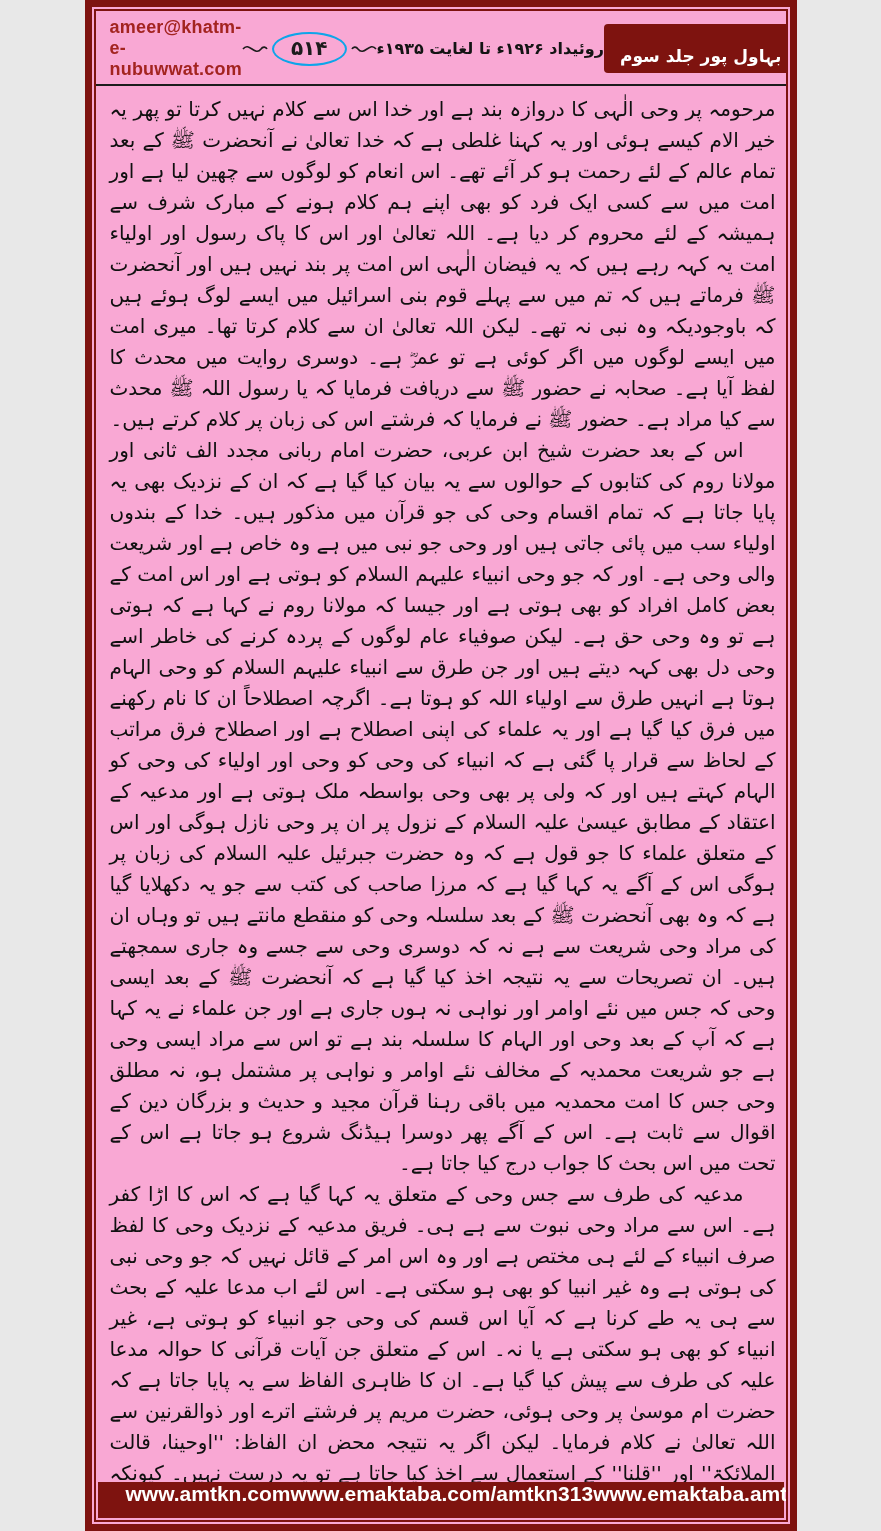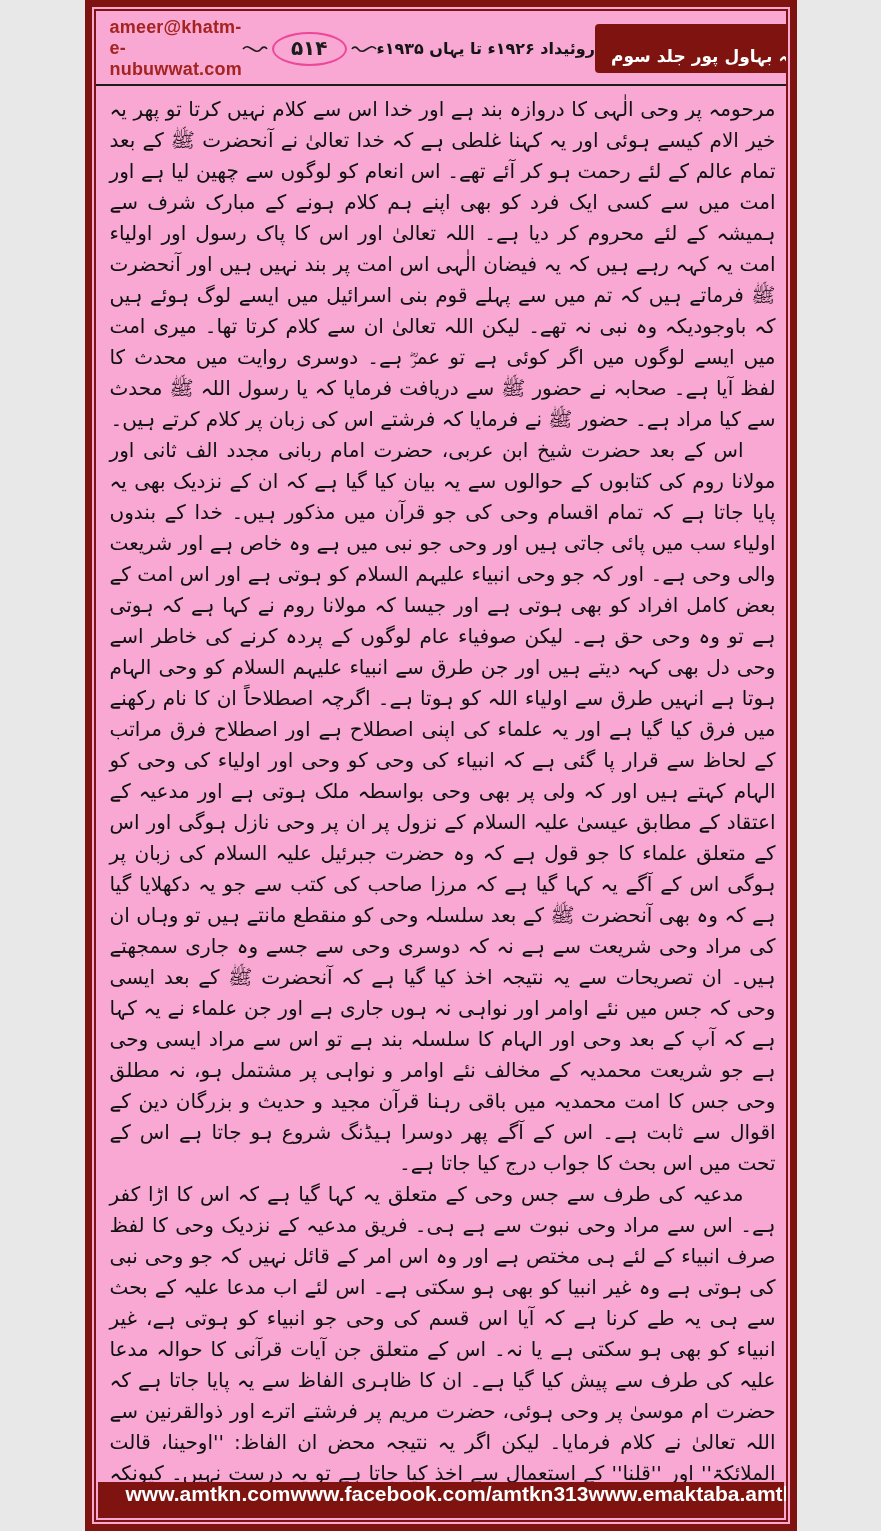--- a/index.html
+++ b/index.html
@@ -25,21 +25,21 @@
     min-height:46px;
   }
   .email {
     color:#a32420; font-weight:bold; font-size:18px;
     font-family:"Liberation Sans", sans-serif;
     letter-spacing:0.2px;
   }
   .badge { display:flex; align-items:center; gap:4px; }
   .badge .num {
     display:inline-block;
-    border:2px solid #ec4899;
+    border:2px solid #0ea5e9;
     border-radius:50%;
     padding:1px 17px 3px;
     font-size:20px; font-weight:bold; color:#1c1c1c;
     line-height:1.3;
   }
   .flourish { display:inline-block; }
   .dateline {
     direction:rtl; color:#141414; font-size:16px; font-weight:bold;
     white-space:nowrap;
   }
@@ -87,31 +87,31 @@
       <span class="badge">
         <svg class="flourish" width="26" height="14" viewBox="0 0 26 14">
           <path d="M1,7 C7,-1 13,15 19,7 C21,4 24,5 25,7" fill="none" stroke="#1c1c1c" stroke-width="1.6"></path>
         </svg>
         <span class="num">۵۱۴</span>
         <svg class="flourish" width="26" height="14" viewBox="0 0 26 14">
           <path d="M25,7 C19,-1 13,15 7,7 C5,4 2,5 1,7" fill="none" stroke="#1c1c1c" stroke-width="1.6"></path>
         </svg>
       </span>
 
-      <span class="dateline">روئیداد ۱۹۲۶ء تا یہاں ۱۹۳۵ء</span>
+      <span class="dateline">روئیداد ۱۹۲۶ء تا لغایت ۱۹۳۵ء</span>
 
       <span class="titleblock">مقدمہ بہاول پور جلد سوم</span>
     </div>
 
     <div class="bodytext">
       <p>مرحومہ پر وحی الٰہی کا دروازہ بند ہے اور خدا اس سے کلام نہیں کرتا تو پھر یہ خیر الام کیسے ہوئی اور یہ کہنا غلطی ہے کہ خدا تعالیٰ نے آنحضرت ﷺ کے بعد تمام عالم کے لئے رحمت ہو کر آئے تھے۔ اس انعام کو لوگوں سے چھین لیا ہے اور امت میں سے کسی ایک فرد کو بھی اپنے ہم کلام ہونے کے مبارک شرف سے ہمیشہ کے لئے محروم کر دیا ہے۔ اللہ تعالیٰ اور اس کا پاک رسول اور اولیاء امت یہ کہہ رہے ہیں کہ یہ فیضان الٰہی اس امت پر بند نہیں ہیں اور آنحضرت ﷺ فرماتے ہیں کہ تم میں سے پہلے قوم بنی اسرائیل میں ایسے لوگ ہوئے ہیں کہ باوجودیکہ وہ نبی نہ تھے۔ لیکن اللہ تعالیٰ ان سے کلام کرتا تھا۔ میری امت میں ایسے لوگوں میں اگر کوئی ہے تو عمرؓ ہے۔ دوسری روایت میں محدث کا لفظ آیا ہے۔ صحابہ نے حضور ﷺ سے دریافت فرمایا کہ یا رسول اللہ ﷺ محدث سے کیا مراد ہے۔ حضور ﷺ نے فرمایا کہ فرشتے اس کی زبان پر کلام کرتے ہیں۔</p>
       <p class="indent">اس کے بعد حضرت شیخ ابن عربی، حضرت امام ربانی مجدد الف ثانی اور مولانا روم کی کتابوں کے حوالوں سے یہ بیان کیا گیا ہے کہ ان کے نزدیک بھی یہ پایا جاتا ہے کہ تمام اقسام وحی کی جو قرآن میں مذکور ہیں۔ خدا کے بندوں اولیاء سب میں پائی جاتی ہیں اور وحی جو نبی میں ہے وہ خاص ہے اور شریعت والی وحی ہے۔ اور کہ جو وحی انبیاء علیہم السلام کو ہوتی ہے اور اس امت کے بعض کامل افراد کو بھی ہوتی ہے اور جیسا کہ مولانا روم نے کہا ہے کہ ہوتی ہے تو وہ وحی حق ہے۔ لیکن صوفیاء عام لوگوں کے پردہ کرنے کی خاطر اسے وحی دل بھی کہہ دیتے ہیں اور جن طرق سے انبیاء علیہم السلام کو وحی الہام ہوتا ہے انہیں طرق سے اولیاء اللہ کو ہوتا ہے۔ اگرچہ اصطلاحاً ان کا نام رکھنے میں فرق کیا گیا ہے اور یہ علماء کی اپنی اصطلاح ہے اور اصطلاح فرق مراتب کے لحاظ سے قرار پا گئی ہے کہ انبیاء کی وحی کو وحی اور اولیاء کی وحی کو الہام کہتے ہیں اور کہ ولی پر بھی وحی بواسطہ ملک ہوتی ہے اور مدعیہ کے اعتقاد کے مطابق عیسیٰ علیہ السلام کے نزول پر ان پر وحی نازل ہوگی اور اس کے متعلق علماء کا جو قول ہے کہ وہ حضرت جبرئیل علیہ السلام کی زبان پر ہوگی اس کے آگے یہ کہا گیا ہے کہ مرزا صاحب کی کتب سے جو یہ دکھلایا گیا ہے کہ وہ بھی آنحضرت ﷺ کے بعد سلسلہ وحی کو منقطع مانتے ہیں تو وہاں ان کی مراد وحی شریعت سے ہے نہ کہ دوسری وحی سے جسے وہ جاری سمجھتے ہیں۔ ان تصریحات سے یہ نتیجہ اخذ کیا گیا ہے کہ آنحضرت ﷺ کے بعد ایسی وحی کہ جس میں نئے اوامر اور نواہی نہ ہوں جاری ہے اور جن علماء نے یہ کہا ہے کہ آپ کے بعد وحی اور الہام کا سلسلہ بند ہے تو اس سے مراد ایسی وحی ہے جو شریعت محمدیہ کے مخالف نئے اوامر و نواہی پر مشتمل ہو، نہ مطلق وحی جس کا امت محمدیہ میں باقی رہنا قرآن مجید و حدیث و بزرگان دین کے اقوال سے ثابت ہے۔ اس کے آگے پھر دوسرا ہیڈنگ شروع ہو جاتا ہے اس کے تحت میں اس بحث کا جواب درج کیا جاتا ہے۔</p>
       <p class="indent">مدعیہ کی طرف سے جس وحی کے متعلق یہ کہا گیا ہے کہ اس کا اڑا کفر ہے۔ اس سے مراد وحی نبوت سے ہے ہی۔ فریق مدعیہ کے نزدیک وحی کا لفظ صرف انبیاء کے لئے ہی مختص ہے اور وہ اس امر کے قائل نہیں کہ جو وحی نبی کی ہوتی ہے وہ غیر انبیا کو بھی ہو سکتی ہے۔ اس لئے اب مدعا علیہ کے بحث سے ہی یہ طے کرنا ہے کہ آیا اس قسم کی وحی جو انبیاء کو ہوتی ہے، غیر انبیاء کو بھی ہو سکتی ہے یا نہ۔ اس کے متعلق جن آیات قرآنی کا حوالہ مدعا علیہ کی طرف سے پیش کیا گیا ہے۔ ان کا ظاہری الفاظ سے یہ پایا جاتا ہے کہ حضرت ام موسیٰ پر وحی ہوئی، حضرت مریم پر فرشتے اترے اور ذوالقرنین سے اللہ تعالیٰ نے کلام فرمایا۔ لیکن اگر یہ نتیجہ محض ان الفاظ: ''اوحینا، قالت الملائکۃ'' اور ''قلنا'' کے استعمال سے اخذ کیا جاتا ہے تو یہ درست نہیں۔ کیونکہ وحی کا لفظ قرآن مجید میں نہ صرف ذوی العقول کی بابت استعمال فرمایا گیا ہے، بلکہ غیر ذوی العقول کی بابت بھی۔ جیسا کہ سورہ نحل میں ہے کہ شہد کی مکھی کو وحی کی گئی۔ یہاں میرے خیال میں مدعا علیہ کے نزدیک بھی وحی سے مراد وہ وحی نہیں ہو سکتی جو انبیاء کو ہوتی ہے۔ یہاں یقیناً اس کے کوئی اور معنی مثل فطرت میں داخل کرنا یا اسے سوجھانا کئے جائیں گے۔ اس طرح قرآن مجید میں وحی کا لفظ اور بھی کئی مقامات پر استعمال ہوا ہے جس کے سیاق و سباق سے یہ نتیجہ اخذ نہیں ہوتا کہ وہاں</p>
     </div>
 
     <div class="ftr">
       <span>www.amtkn.com</span>
-      <span>www.facebook.com/amtkn313</span>
+      <span>www.emaktaba.com/amtkn313</span>
       <span>www.emaktaba.amtkn</span>
     </div>
 
   </div>
 </div>
 
 </body></html>

